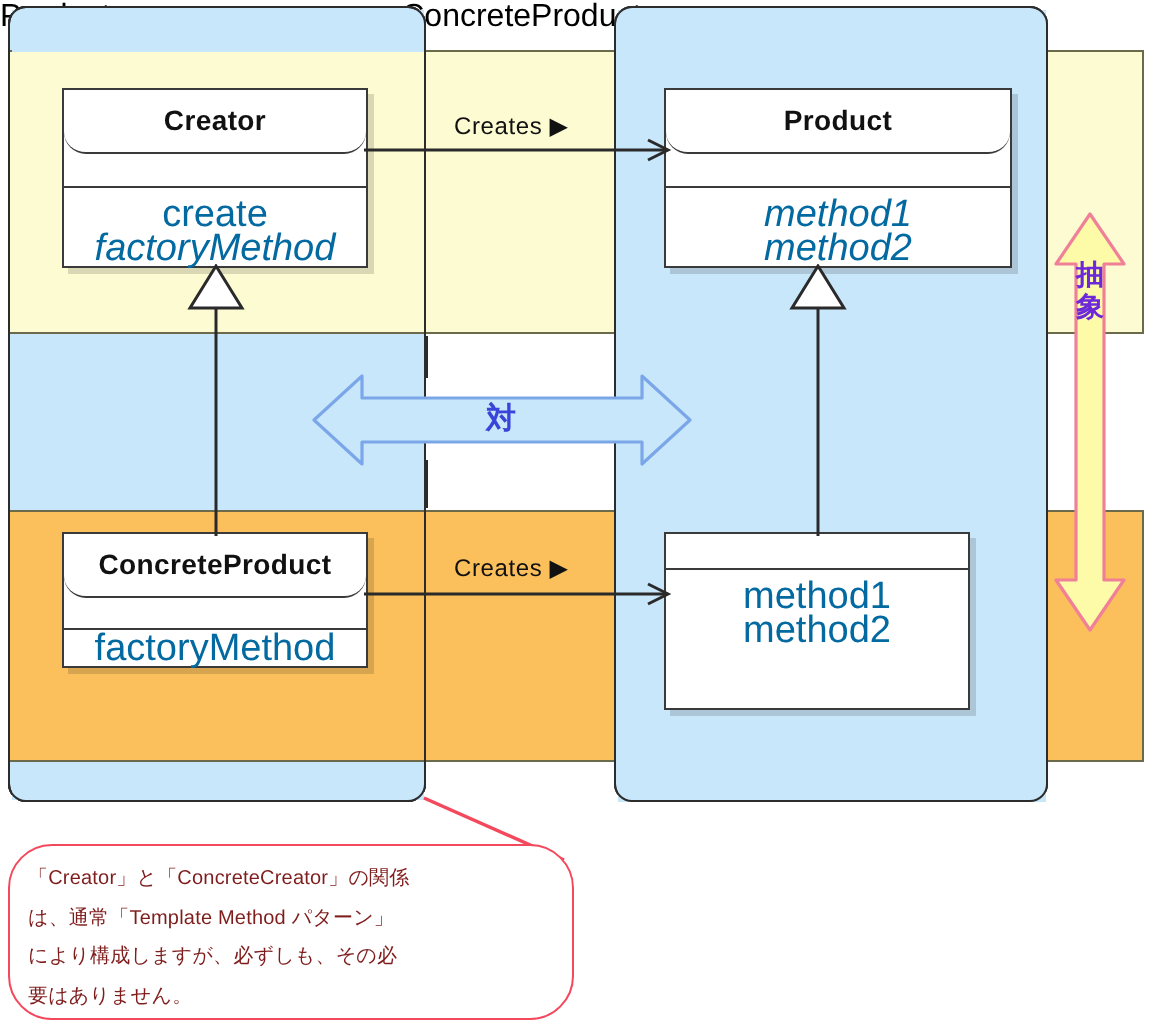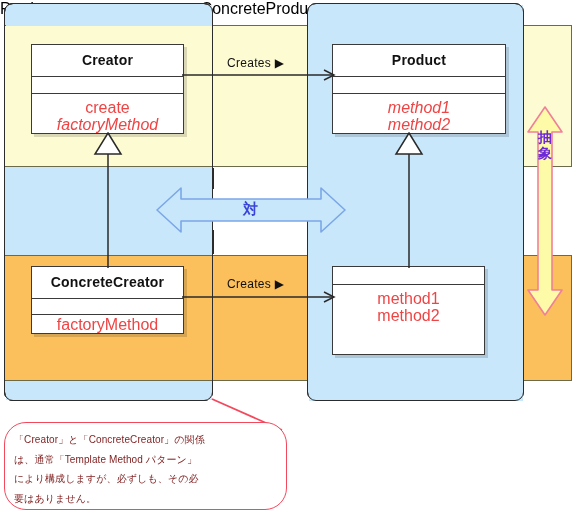--- a/index.html
+++ b/index.html
@@ -60,30 +60,31 @@
   }
   .uml .name {
     height: 31px;
     line-height: 31px;
     text-align: center;
     font-size: 14px;
     font-weight: bold;
     color: #111;
     border-bottom: 1.5px solid #3a3a3a;
     letter-spacing: .2px;
+    border-radius: 11px;
   }
   .uml .attrs {
     height: 17px;
     border-bottom: 1.5px solid #3a3a3a;
   }
   .uml .ops {
     flex: 1;
     text-align: center;
-    font-size: 16px;
-    color: #ef4444;
+    font-size: 19px;
+    color: #0369a1;
     padding-top: 5px;
     line-height: 17px;
   }
   .uml .ops div { white-space: nowrap; }
   .italic { font-style: italic; }
   
 
   .creates-label {
     position: absolute;
     font-size: 12px;
@@ -187,21 +188,21 @@
     <div class="name">Product</div>
     <div class="attrs"></div>
     <div class="ops">
       <div class="italic">method1</div>
       <div class="italic">method2</div>
     </div>
   </div>
 
   
   <div class="uml" style="left:31px; top:266px; width:153px; height:68px;">
-    <div class="name">ConcreteCreator</div>
+    <div class="name">ConcreteProduct</div>
     <div class="attrs"></div>
     <div class="ops" style="padding-top:1px;">
       <div>factoryMethod</div>
     </div>
   </div>
 
   
   <div class="uml" style="left:332px; top:266px; width:153px; height:89px;">
     <div class="attrs"></div>
     <div class="ops">

